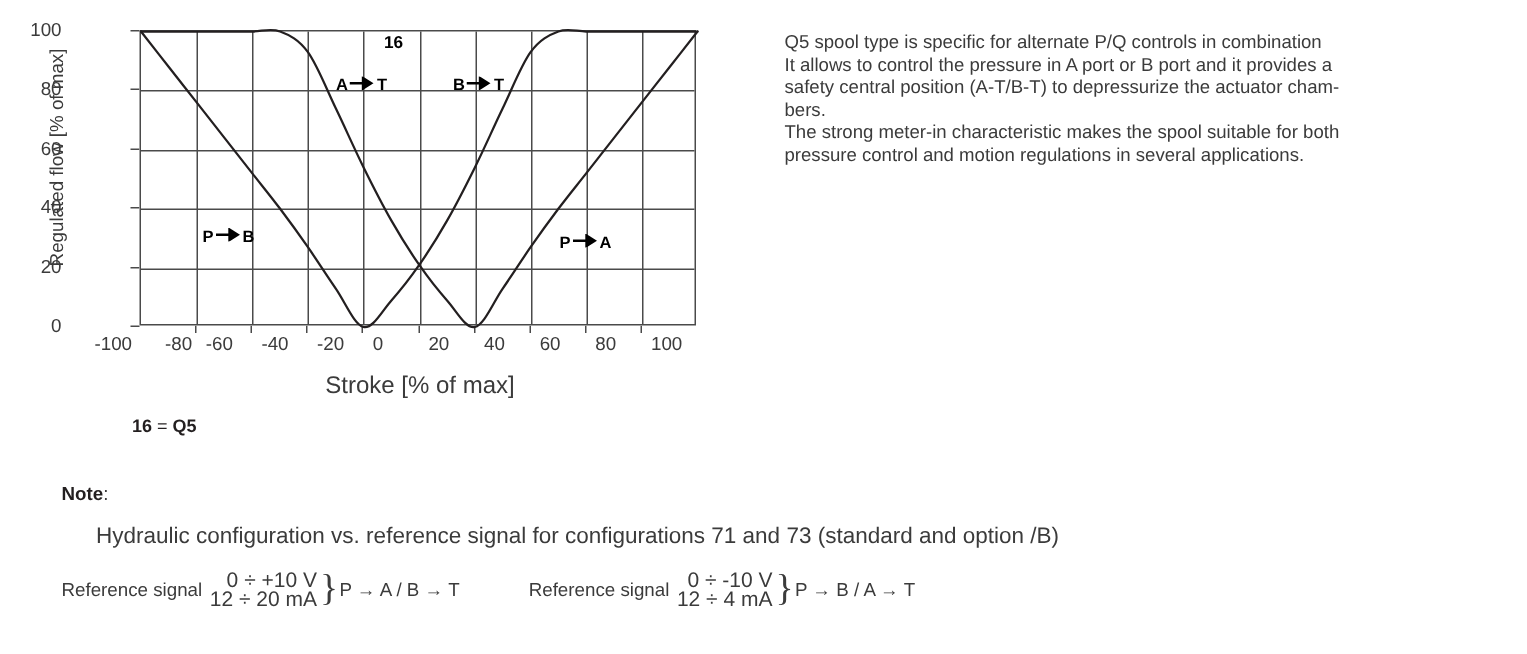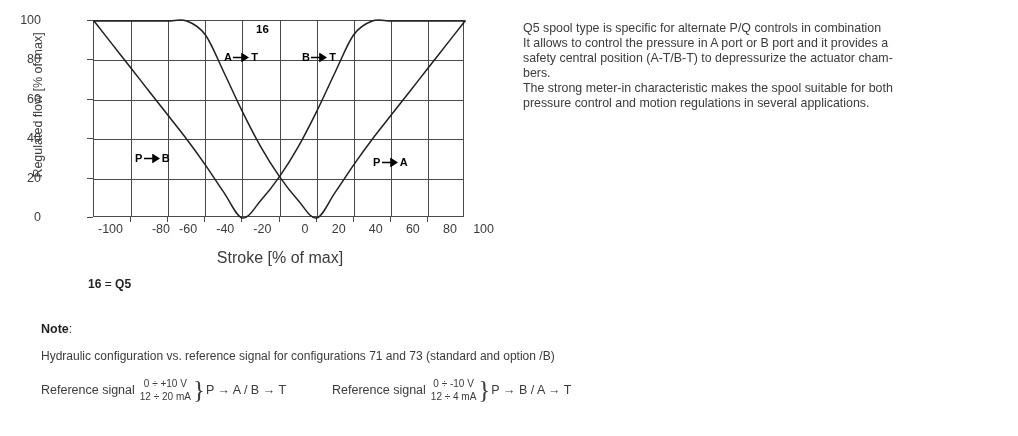--- a/index.html
+++ b/index.html
@@ -30,21 +30,21 @@
   .vgrid,.hgrid{position:absolute;background:#4a4a4a;}
   .vgrid{width:1px;top:0;bottom:0;}
   .hgrid{height:1px;left:0;right:0;}
 
   .ytick{
     position:absolute;right:469px;width:60px;text-align:right;
     font-size:12.5px;color:#3b3b3b;
   }
   .ytickmark{position:absolute;left:87px;width:6px;height:1px;background:#4a4a4a;}
   .xtick{
-    position:absolute;width:60px;text-align:right;
+    position:absolute;width:60px;text-align:left;
     font-size:12.5px;color:#3b3b3b;top:222px;
   }
   .xtickmark{position:absolute;top:217px;width:1px;height:5px;background:#4a4a4a;}
 
   .curve-svg{position:absolute;left:0;top:0;width:371px;height:197px;overflow:visible;}
 
   .annot{
     position:absolute;font-size:11px;font-weight:bold;color:#000;
     white-space:nowrap;letter-spacing:.3px;
   }
@@ -59,27 +59,27 @@
     position:absolute;left:523px;top:21px;width:460px;
     font-size:12.4px;line-height:15.1px;color:#3b3b3b;
   }
   #desc .bold{font-weight:bold;color:#231f20;}
   #desc p{margin:0;}
 
   
   #notes{position:absolute;left:41px;top:322px;width:940px;}
   #note-title{font-size:12.5px;color:#3b3b3b;}
   #note-title b{font-weight:bold;color:#231f20;}
-  #note-sub{margin-top:13px;font-size:12px;color:#3b3b3b;}
+  #note-sub{margin-top:13px;font-size:15px;color:#3b3b3b;margin-left:23px;}
 
   #note-rows{margin-top:14px;display:flex;align-items:flex-start;}
   .sig-group{display:flex;align-items:center;font-size:12.5px;color:#3b3b3b;}
   .sig-group.second{margin-left:46px;}
   .sig-label{margin-right:5px;}
-  .frac{display:inline-block;line-height:13px;font-size:10px;text-align:center;}
+  .frac{display:inline-block;line-height:13px;font-size:14px;text-align:right;}
   .frac div{white-space:nowrap;}
   .brace{font-size:25px;line-height:22px;margin:0 1px 0 2px;color:#3b3b3b;font-family:"Liberation Serif",serif;}
   .sig-res{white-space:nowrap;text-align:right;}
 </style>
 </head>
 <body>
 
 <div class="page">
 
   <div id="chart-block">

